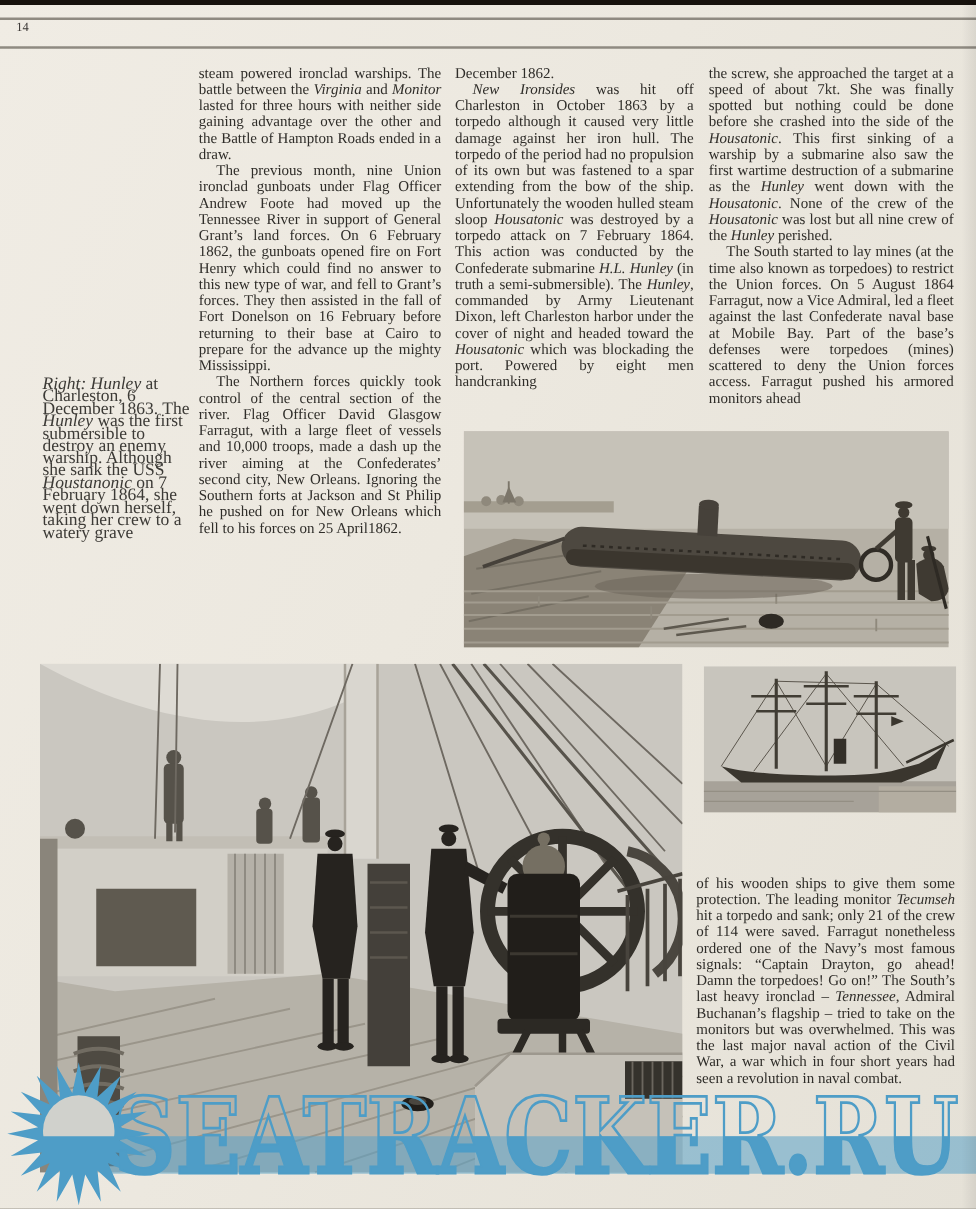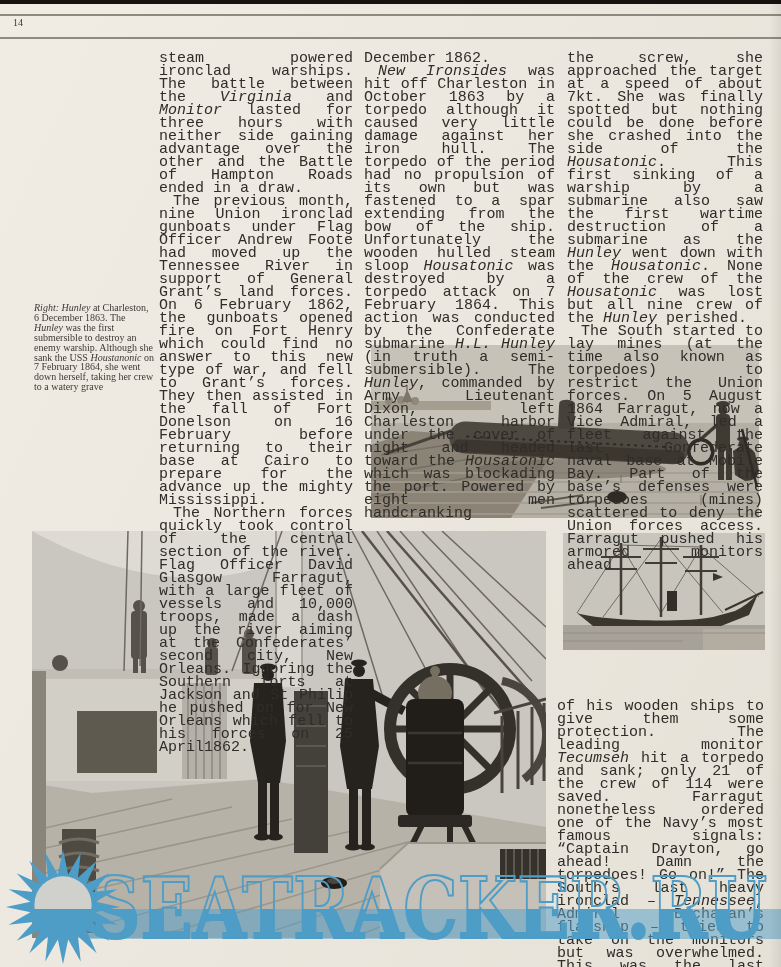--- a/index.html
+++ b/index.html
@@ -4,29 +4,29 @@
 <style>
   html,body{margin:0;padding:0;background:#8f8a81;}
   .page{position:relative;width:781px;height:967px;overflow:hidden;
     background:linear-gradient(115deg,#f0ece4 0%,#ece8df 45%,#e5e1d7 100%);
     font-family:"Liberation Serif","DejaVu Serif",serif;color:#2f2d29;}
   .top-edge{position:absolute;left:0;top:0;width:781px;height:4px;background:#17120d;}
   .rule{position:absolute;left:0;width:781px;height:1.5px;background:#8f8a81;}
   .rule-1{top:14px;}
   .rule-2{top:37px;}
   .folio{position:absolute;left:13px;top:17px;font-size:10px;color:#3b3835;}
-  .col{position:absolute;font-size:15px;line-height:13px;text-align:justify;font-family:Liberation Mono, monospace;}
+  .col{position:absolute;font-size:12px;line-height:13px;text-align:justify;}
   .col p{margin:0;text-indent:14px;}
   .col p.np{text-indent:0;}
   .col1{left:159px;top:52px;width:194px;}
   .col2{left:364px;top:52px;width:191px;}
   .col3{left:567px;top:52px;width:196px;}
   .col4{left:557px;top:700px;width:207px;}
   .captions{position:absolute;left:34px;top:303px;width:121px;
-    font-size:10px;line-height:9.9px;color:#3c3a36;text-align:left;}
+    font-size:14px;line-height:9.9px;color:#3c3a36;text-align:left;}
   .captions p{margin:0 0 12px 0;}
   figure{position:absolute;margin:0;padding:0;}
   figure svg{display:block;}
   .fig-deck{left:32px;top:531px;}
   .fig-hunley{left:371px;top:345px;}
   .fig-hartford{left:563px;top:533px;}
   .wm-band{position:absolute;left:84px;top:909px;width:697px;height:30px;
     background:rgba(90,163,201,0.55);}
   .wm-star{position:absolute;left:-3px;top:841px;}
   .wm-textbox{position:absolute;left:85px;top:867px;}

